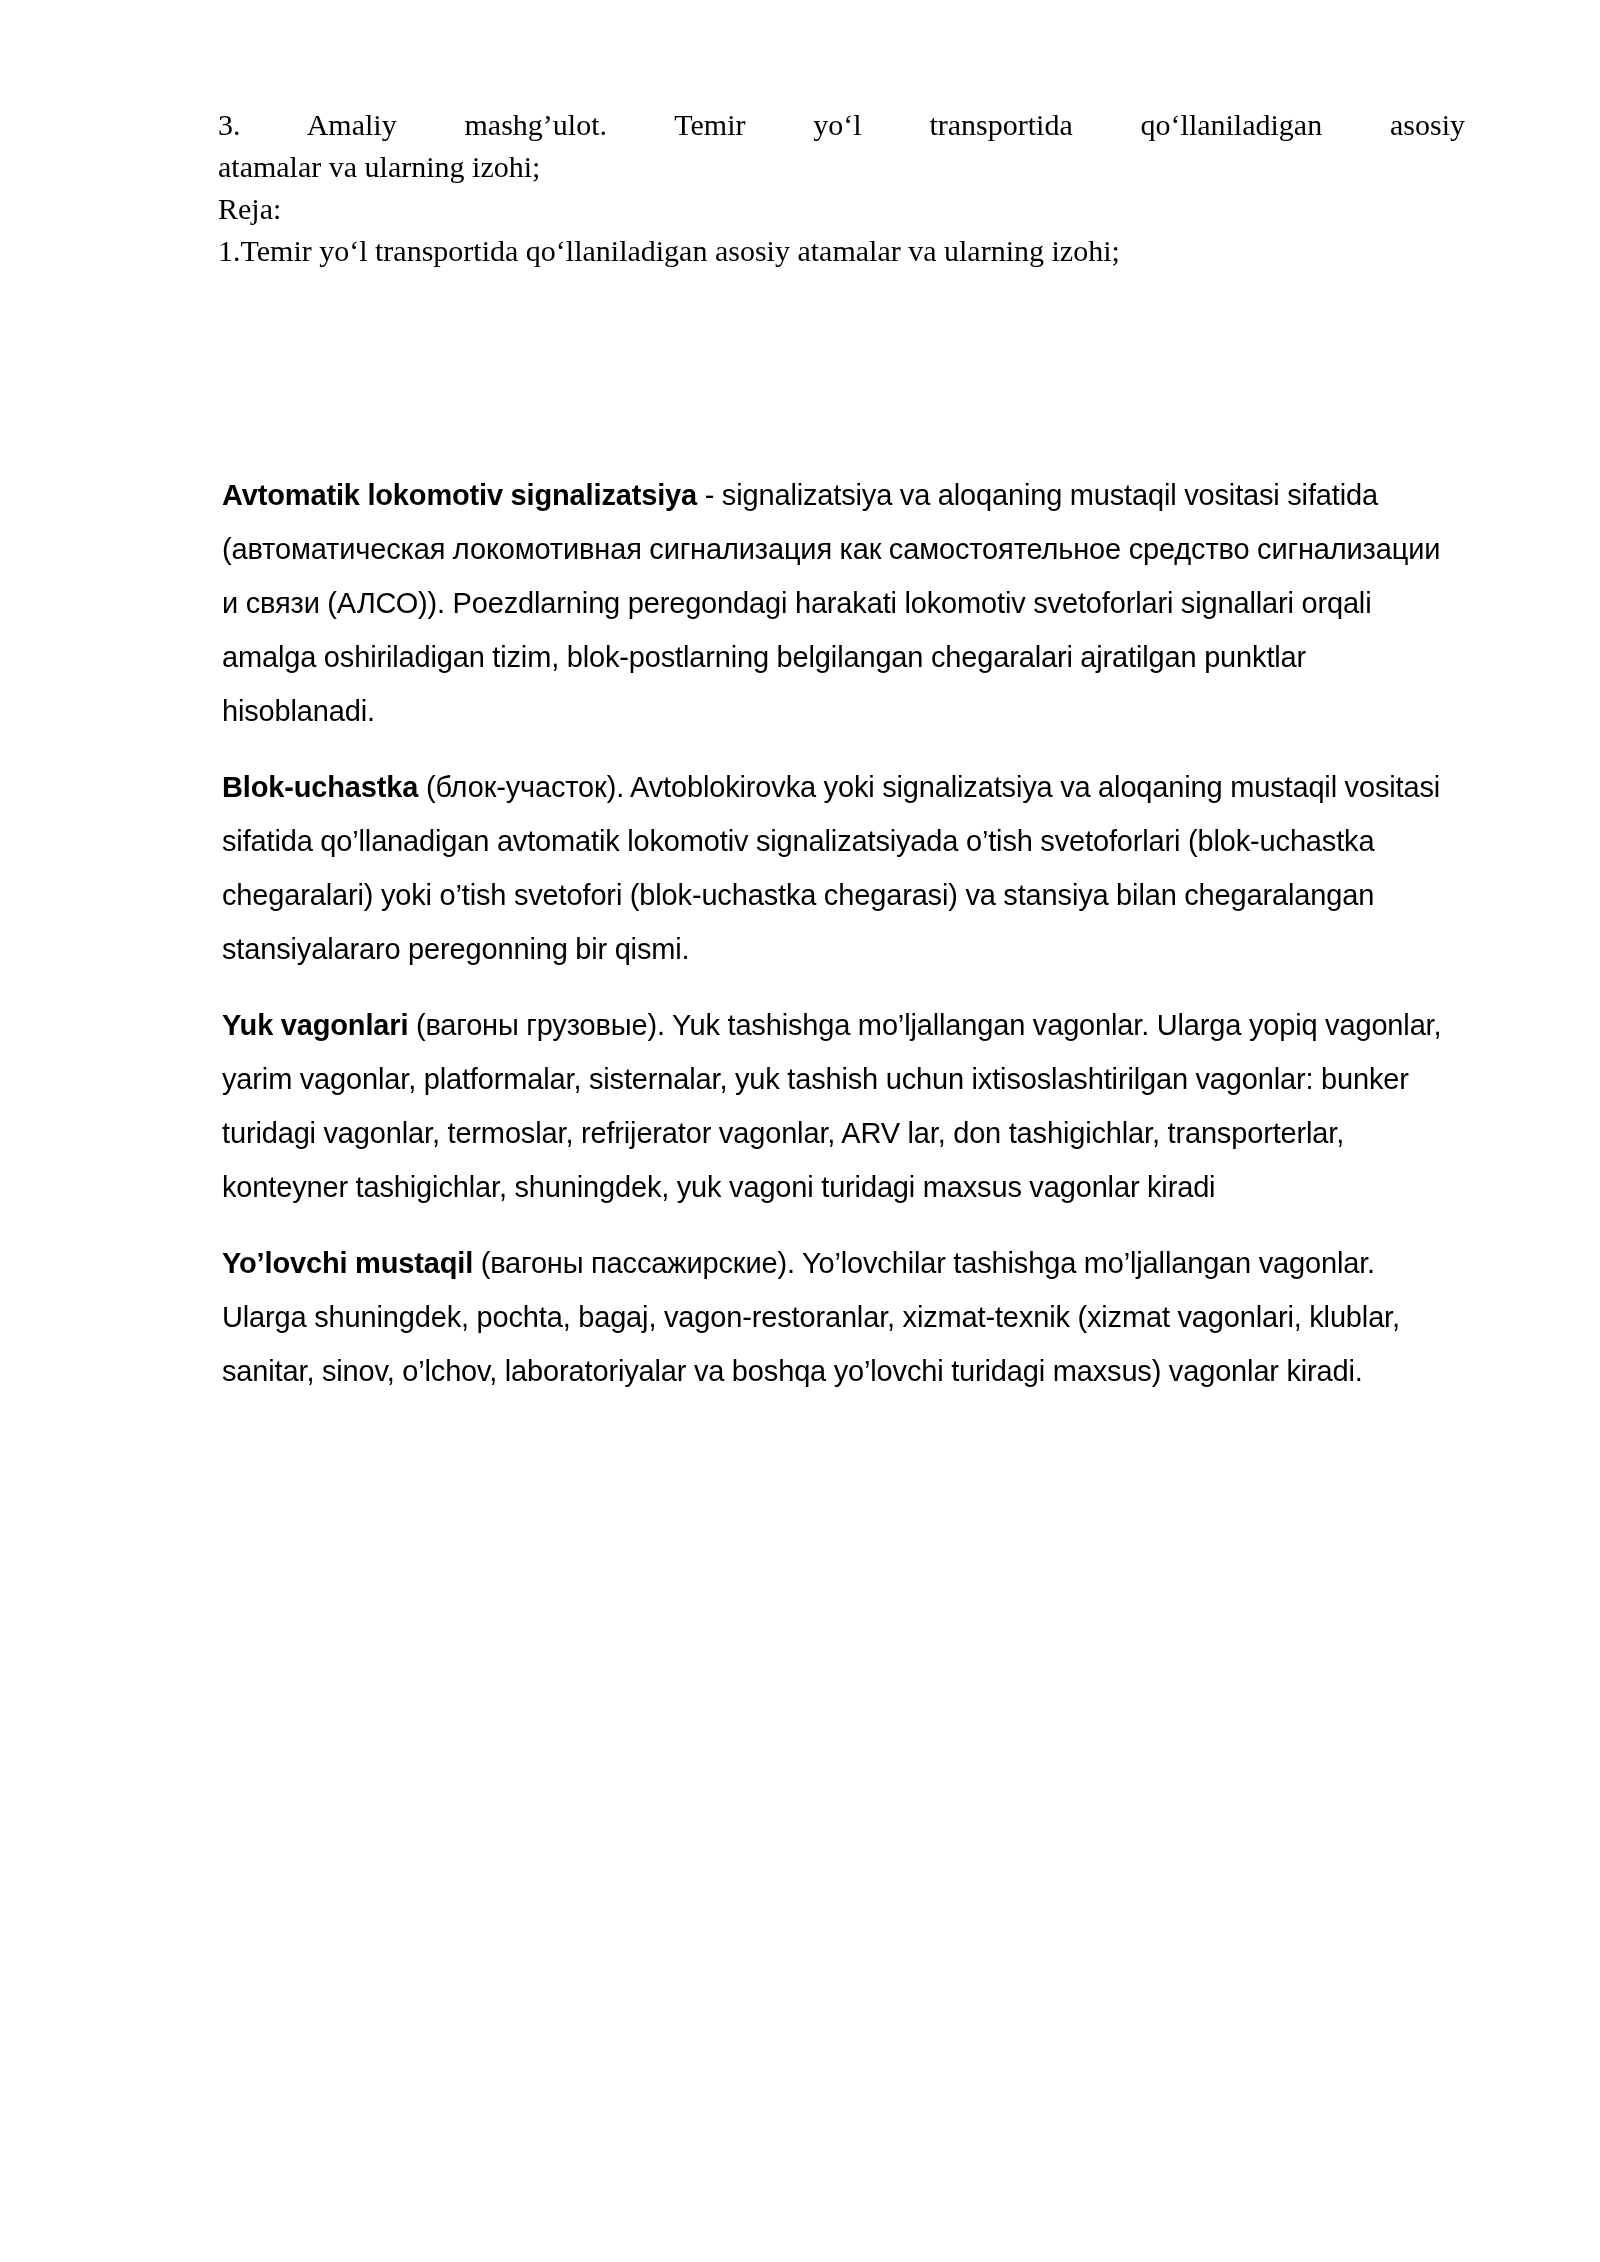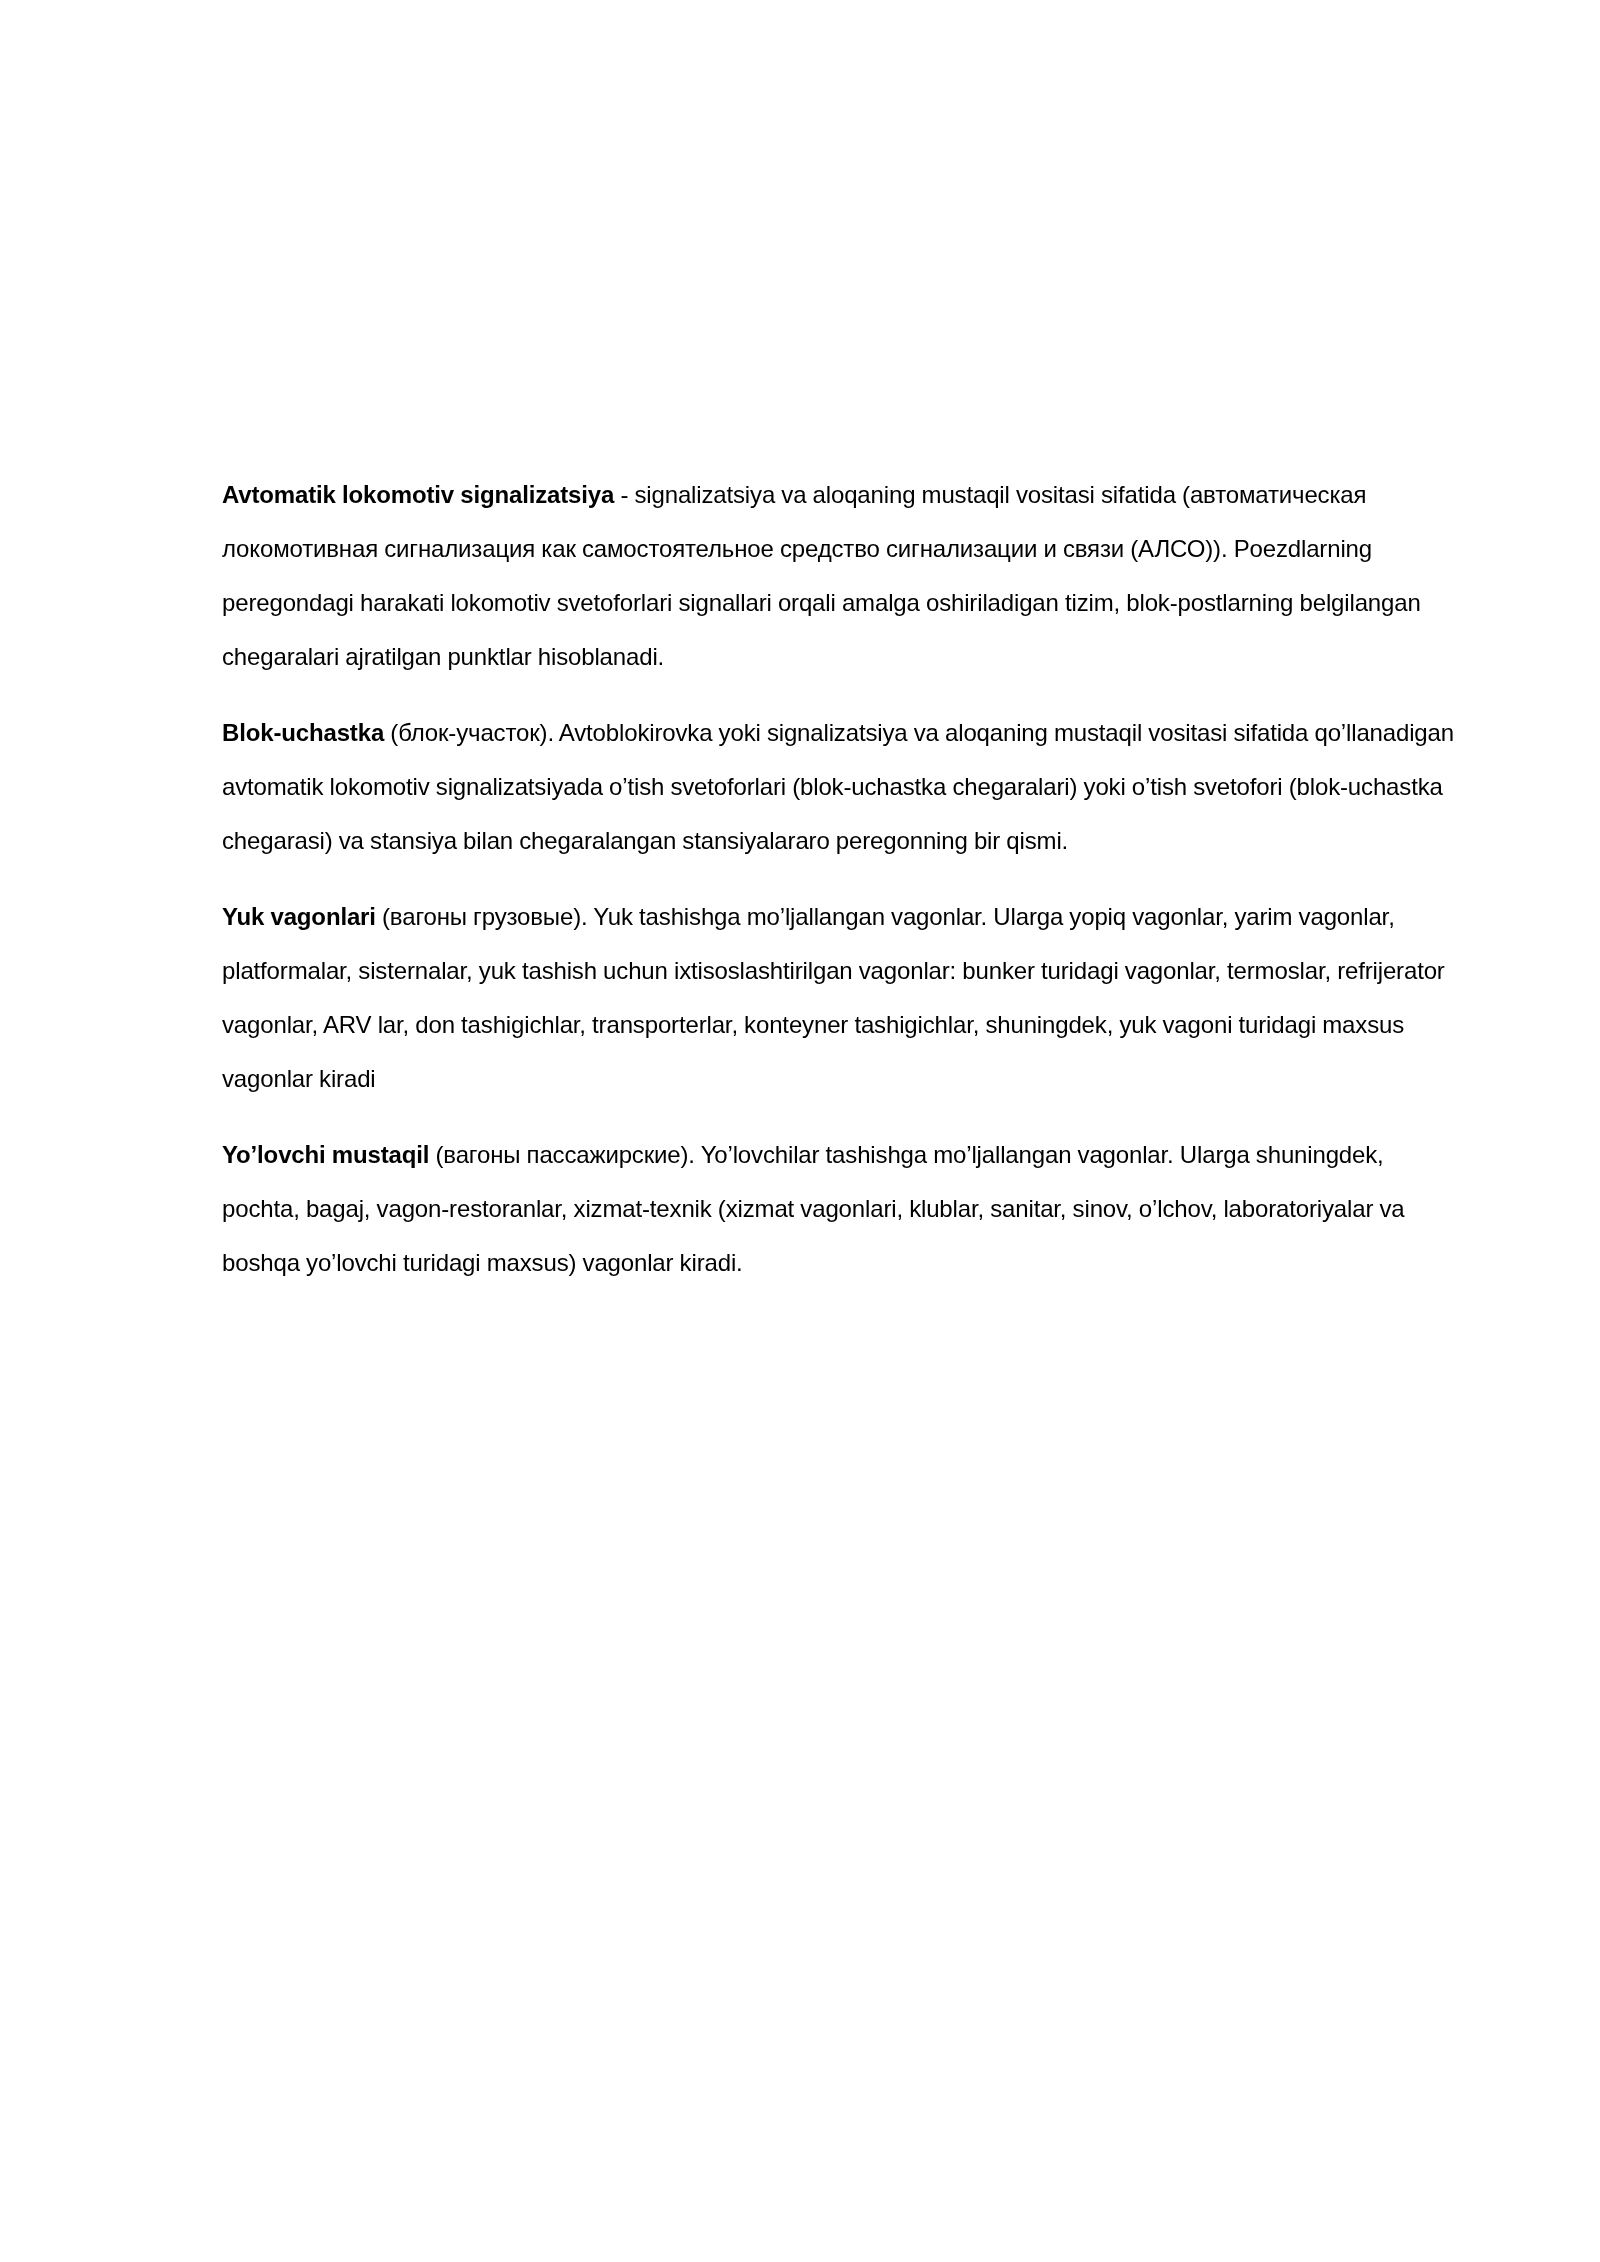--- a/index.html
+++ b/index.html
@@ -49,21 +49,21 @@
   
   .body-block {
     position: absolute;
     left: 222px;
     top: 468px;
     width: 1240px;
   }
 
   .para {
     font-family: "Liberation Sans", "DejaVu Sans", sans-serif;
-    font-size: 24px;
+    font-size: 29px;
     line-height: 54px;
     color: #000000;
     margin: 0 0 22px 0;
     text-align: left;
     letter-spacing: -0.15px;
     word-spacing: -0.3px;
   }
 
   .para:last-child {
     margin-bottom: 0;
@@ -71,20 +71,26 @@
 
   .term {
     font-weight: bold;
   }
 </style>
 </head>
 <body>
 
 <div class="page">
 
+  <div class="header-block">
+    <p class="header-line justified">3.  Amaliy  mashg’ulot.  Temir  yo‘l  transportida  qo‘llaniladigan  asosiy</p>
+    <p class="header-line header-para-2">atamalar va ularning izohi;</p>
+    <p class="header-line plain">Reja:</p>
+    <p class="header-line plain">1.Temir yo‘l transportida qo‘llaniladigan asosiy atamalar va ularning izohi;</p>
+  </div>
 
   <div class="body-block">
 
     <p class="para">
       <span class="term">Avtomatik lokomotiv signalizatsiya</span><span> - signalizatsiya va aloqaning mustaqil vositasi sifatida (автоматическая локомотивная сигнализация как самостоятельное средство сигнализации и связи (АЛСО)). Poezdlarning peregondagi harakati lokomotiv svetoforlari signallari orqali amalga oshiriladigan tizim, blok-postlarning belgilangan chegaralari ajratilgan punktlar hisoblanadi.</span>
     </p>
 
     <p class="para">
       <span class="term">Blok-uchastka</span><span> (блок-участок). Avtoblokirovka yoki signalizatsiya va aloqaning mustaqil vositasi sifatida qo’llanadigan avtomatik lokomotiv signalizatsiyada o’tish svetoforlari (blok-uchastka chegaralari) yoki o’tish svetofori (blok-uchastka chegarasi) va stansiya bilan chegaralangan stansiyalararo peregonning bir qismi.</span>
     </p>

